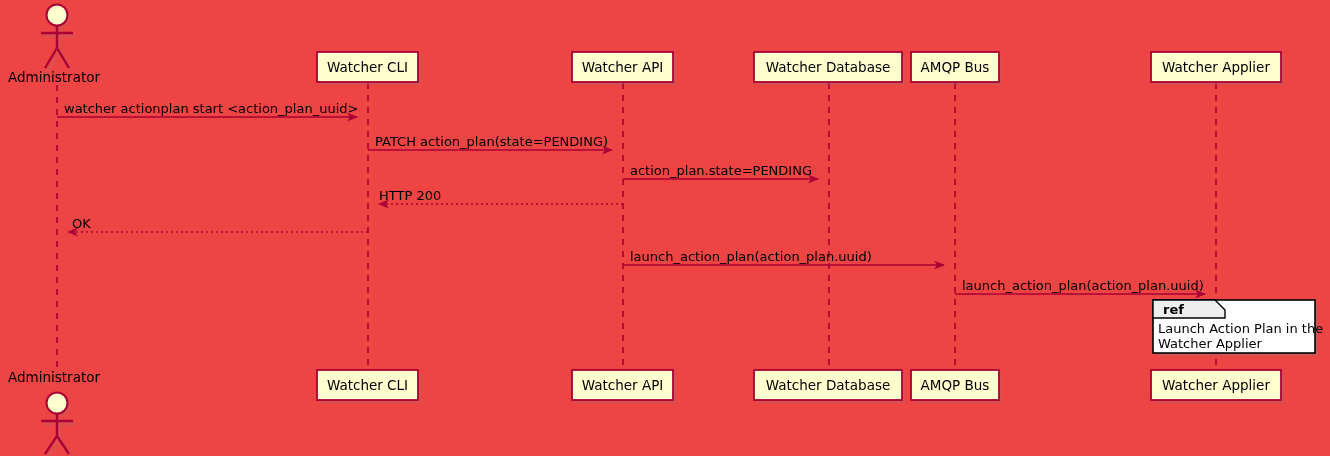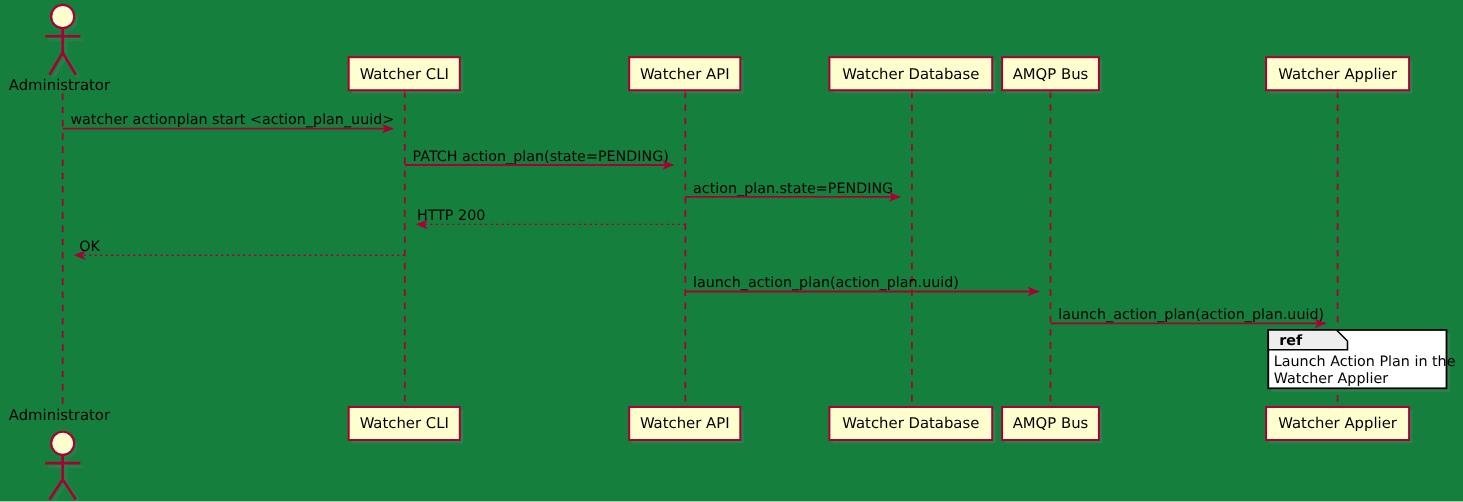--- a/index.html
+++ b/index.html
@@ -7,21 +7,21 @@
     padding: 0;
     background: #FFFFFF;
   }
   body {
     font-family: "DejaVu Sans", sans-serif;
   }
   #diagram {
     position: relative;
     width: 1330px;
     height: 456px;
-    background: #15803d;
+    background: #ef4444;
     overflow: hidden;
   }
   svg.canvas {
     position: absolute;
     left: 0;
     top: 0;
     width: 1330px;
     height: 456px;
     display: block;
   }

